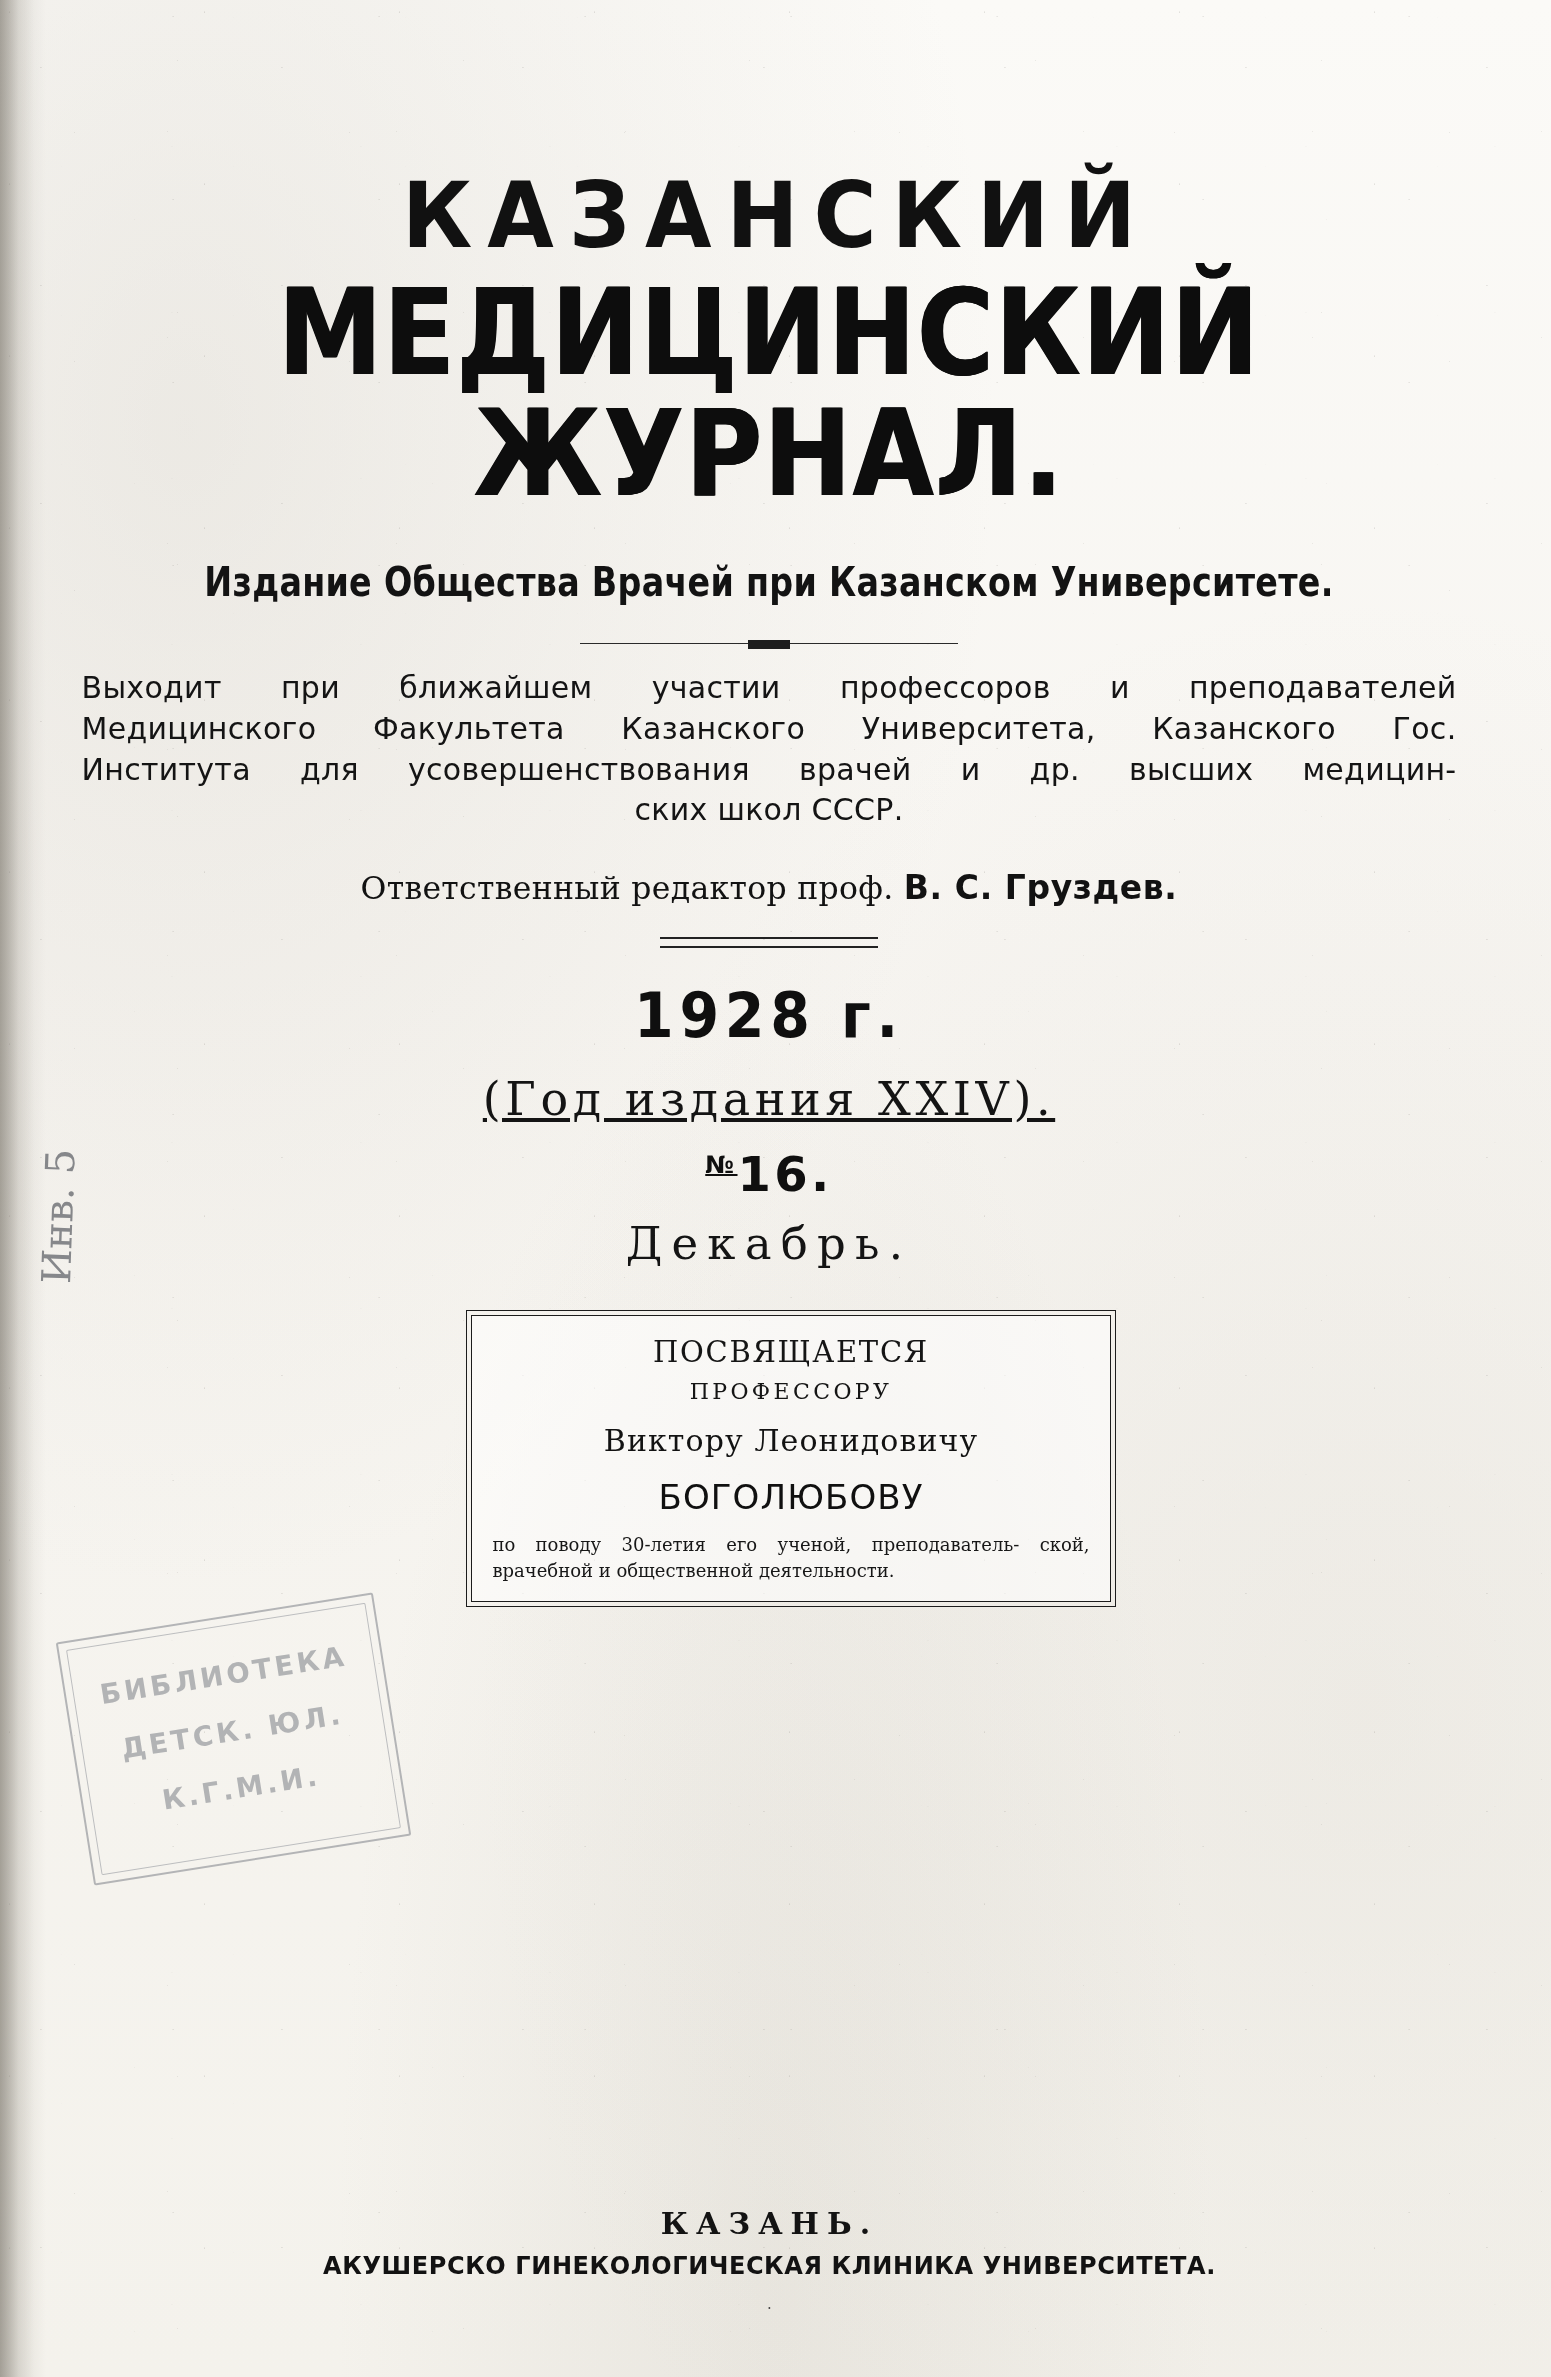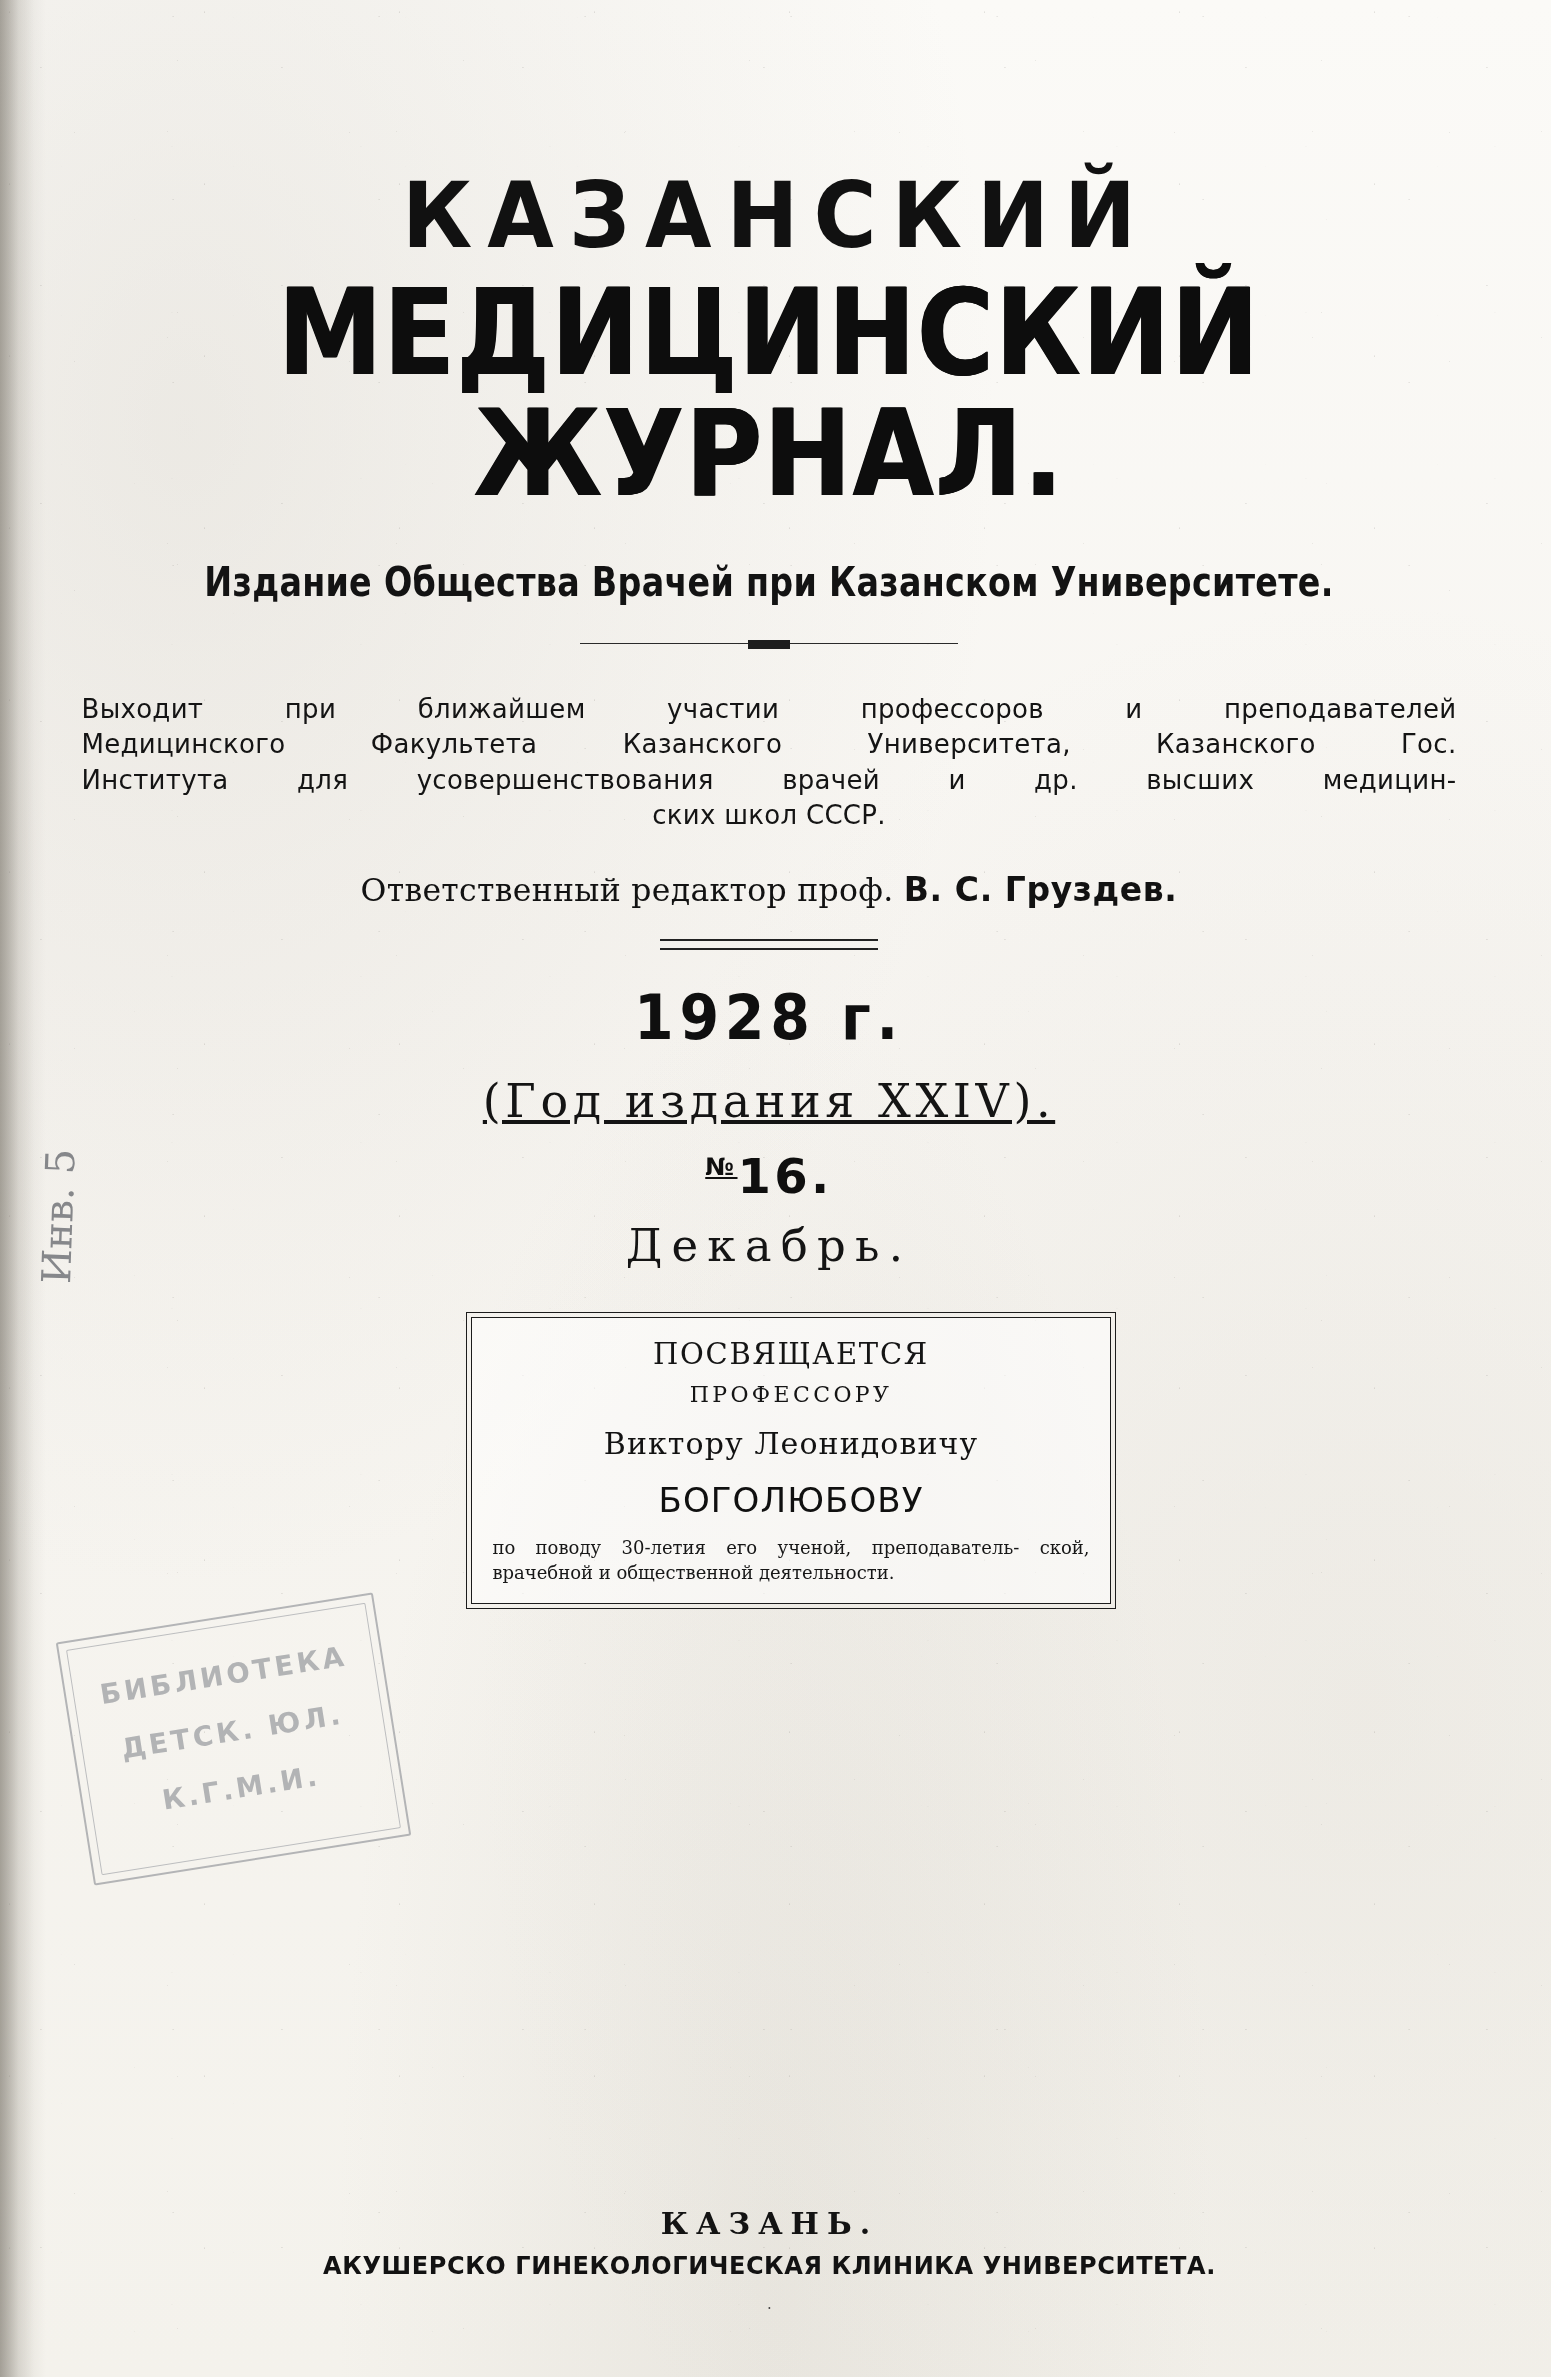--- a/index.html
+++ b/index.html
@@ -104,24 +104,24 @@
     left: 50%;
     top: -4px;
     transform: translateX(-50%);
     width: 42px;
     height: 8.6px;
     background: #1d1d1d;
   }
 
   
   .blurb {
-    margin: 48px auto 0;
+    margin: 24px auto 0;
     width: 1375px;
     font-family: "DejaVu Sans", sans-serif;
-    font-size: 26px;
+    font-size: 30px;
     line-height: 1.36;
     color: #141414;
     text-align: justify;
     letter-spacing: 0.3px;
   }
   .blurb .line {
     display: block;
     text-align: justify;
     text-align-last: justify;
     white-space: nowrap;

